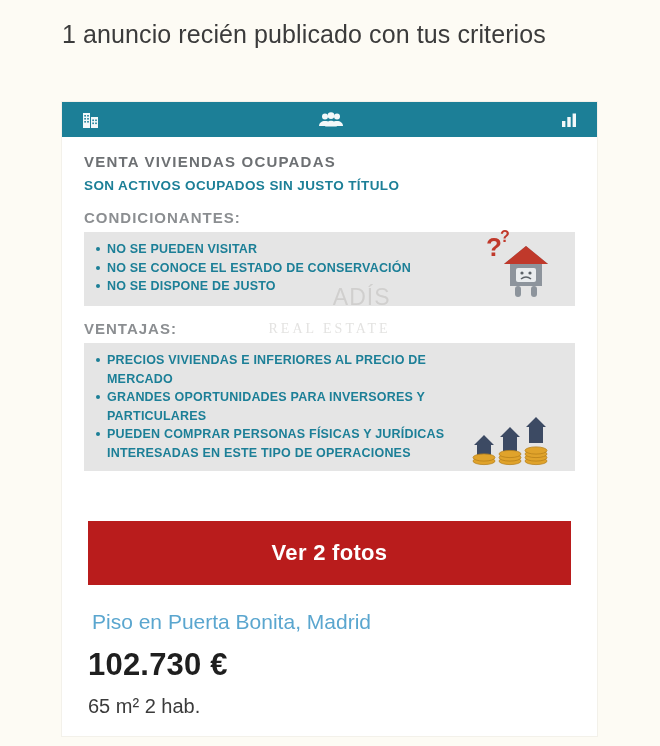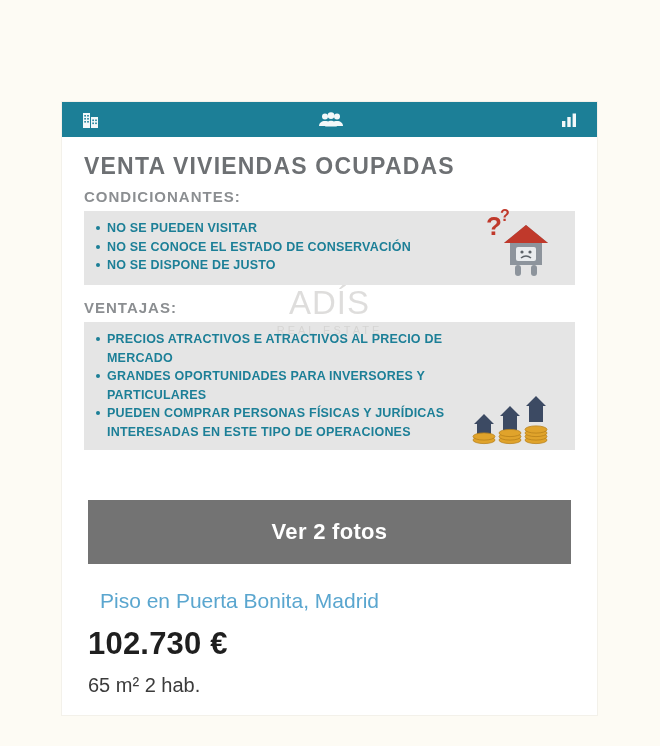--- a/index.html
+++ b/index.html
@@ -59,21 +59,21 @@
     display: flex;
     align-items: center;
   }
   .banner-body {
     padding: 16px 22px 14px 22px;
     position: relative;
     background: #ffffff;
   }
   .b-title {
     color: #6d7073;
-    font-size: 23px;
+    font-size: 15px;
     font-weight: bold;
     letter-spacing: 1.2px;
     margin: 0 0 8px 0;
   }
   .b-sub {
     color: #1c7f97;
     font-size: 13.5px;
     font-weight: bold;
     letter-spacing: .4px;
     margin: 0 0 16px 0;
@@ -129,58 +129,60 @@
   .watermark {
     position: absolute;
     left: 50%;
     top: 182px;
     transform: translateX(-50%);
     text-align: center;
     pointer-events: none;
     opacity: .45;
   }
   .watermark .wm-main {
-    font-size: 33px;
+    font-size: 23px;
     color: #b8b6b3;
     letter-spacing: 1px;
     font-weight: 400;
+    text-align: right;
   }
   .watermark .wm-sub {
-    font-size: 11px;
+    font-size: 14px;
     color: #c2c0bd;
     letter-spacing: 3px;
-    margin-top: 2px;
+    margin-top: 10px;
+    font-family: Liberation Serif, serif;
   }
   
   .cta-wrap {
     padding: 22px 26px 16px 26px;
     background: #ffffff;
   }
   .cta {
     display: block;
     width: 100%;
     border: none;
-    background: #737373;
+    background: #b91c1c;
     color: #ffffff;
     font-size: 22px;
     font-weight: bold;
     letter-spacing: .3px;
     padding: 19px 0;
     cursor: pointer;
     font-family: "Liberation Sans", sans-serif;
   }
   .info {
     padding: 0 26px 10px 26px;
     background: #ffffff;
   }
   .prop-title {
     color: #5aa6cf;
     font-size: 21px;
     line-height: 30px;
-    margin: 6px 0 10px 12px;
+    margin: 6px 0 10px 4px;
     cursor: pointer;
   }
   .price {
     font-size: 31px;
     font-weight: bold;
     color: #1f1f1f;
     margin: 0 0 12px 0;
     letter-spacing: .2px;
   }
   .features {
@@ -188,20 +190,21 @@
     color: #3b3b3b;
     margin: 0;
     padding-bottom: 8px;
   }
 </style>
 </head>
 <body>
 
 <div class="page">
 
+  <div class="headline">1 anuncio recién publicado con tus criterios</div>
 
   <div class="card">
 
     <div class="banner">
 
       <div class="banner-top">
         <span class="ico">
           <svg width="22" height="20" viewBox="0 0 22 20">
               <rect x="3" y="3" width="7" height="15" fill="#fff"></rect>
               <rect x="11" y="7" width="7" height="11" fill="#fff"></rect>
@@ -232,20 +235,21 @@
               <rect x="3" y="10" width="3.4" height="6" fill="#fff"></rect>
               <rect x="8.3" y="6" width="3.4" height="10" fill="#fff"></rect>
               <rect x="13.6" y="2.5" width="3.4" height="13.5" fill="#fff"></rect>
             </svg>
         </span>
       </div>
 
       <div class="banner-body">
 
         <div class="b-title">VENTA VIVIENDAS OCUPADAS</div>
+        <div class="b-sub">SON ACTIVOS OCUPADOS SIN JUSTO TÍTULO</div>
 
         <div class="sec-head">CONDICIONANTES:</div>
         <div class="panel">
           <ul class="bullets">
             <li>NO SE PUEDEN VISITAR</li>
             <li>NO SE CONOCE EL ESTADO DE CONSERVACIÓN</li>
             <li>NO SE DISPONE DE JUSTO</li>
           </ul>
           <span class="art">
             <svg width="105" height="76" viewBox="0 0 105 76">
@@ -259,21 +263,21 @@
               <rect x="67" y="58" width="6" height="11" rx="3" fill="#8d949c"></rect>
               <text x="22" y="28" font-family="Liberation Sans, sans-serif" font-size="26" font-weight="bold" fill="#c0392b">?</text>
               <text x="36" y="14" font-family="Liberation Sans, sans-serif" font-size="16" font-weight="bold" fill="#c0392b">?</text>
             </svg>
           </span>
         </div>
 
         <div class="sec-head">VENTAJAS:</div>
         <div class="panel second">
           <ul class="bullets">
-            <li>PRECIOS ATRACTIVOS E ATRACTIVOS AL PRECIO DE MERCADO</li>
+            <li>PRECIOS VIVIENDAS E INFERIORES AL PRECIO DE MERCADO</li>
             <li>GRANDES OPORTUNIDADES PARA INVERSORES Y PARTICULARES</li>
             <li>PUEDEN COMPRAR PERSONAS FÍSICAS Y JURÍDICAS INTERESADAS EN ESTE TIPO DE OPERACIONES</li>
           </ul>
           <span class="art">
             <svg width="105" height="76" viewBox="0 0 105 76">
               <g fill="#3c4a63">
                 <path d="M10 52 L20 42 L30 52 L27 52 L27 64 L13 64 L13 52 Z"></path>
                 <path d="M36 44 L46 34 L56 44 L53 44 L53 58 L39 58 L39 44 Z"></path>
                 <path d="M62 34 L72 24 L82 34 L79 34 L79 50 L65 50 L65 34 Z"></path>
               </g>

